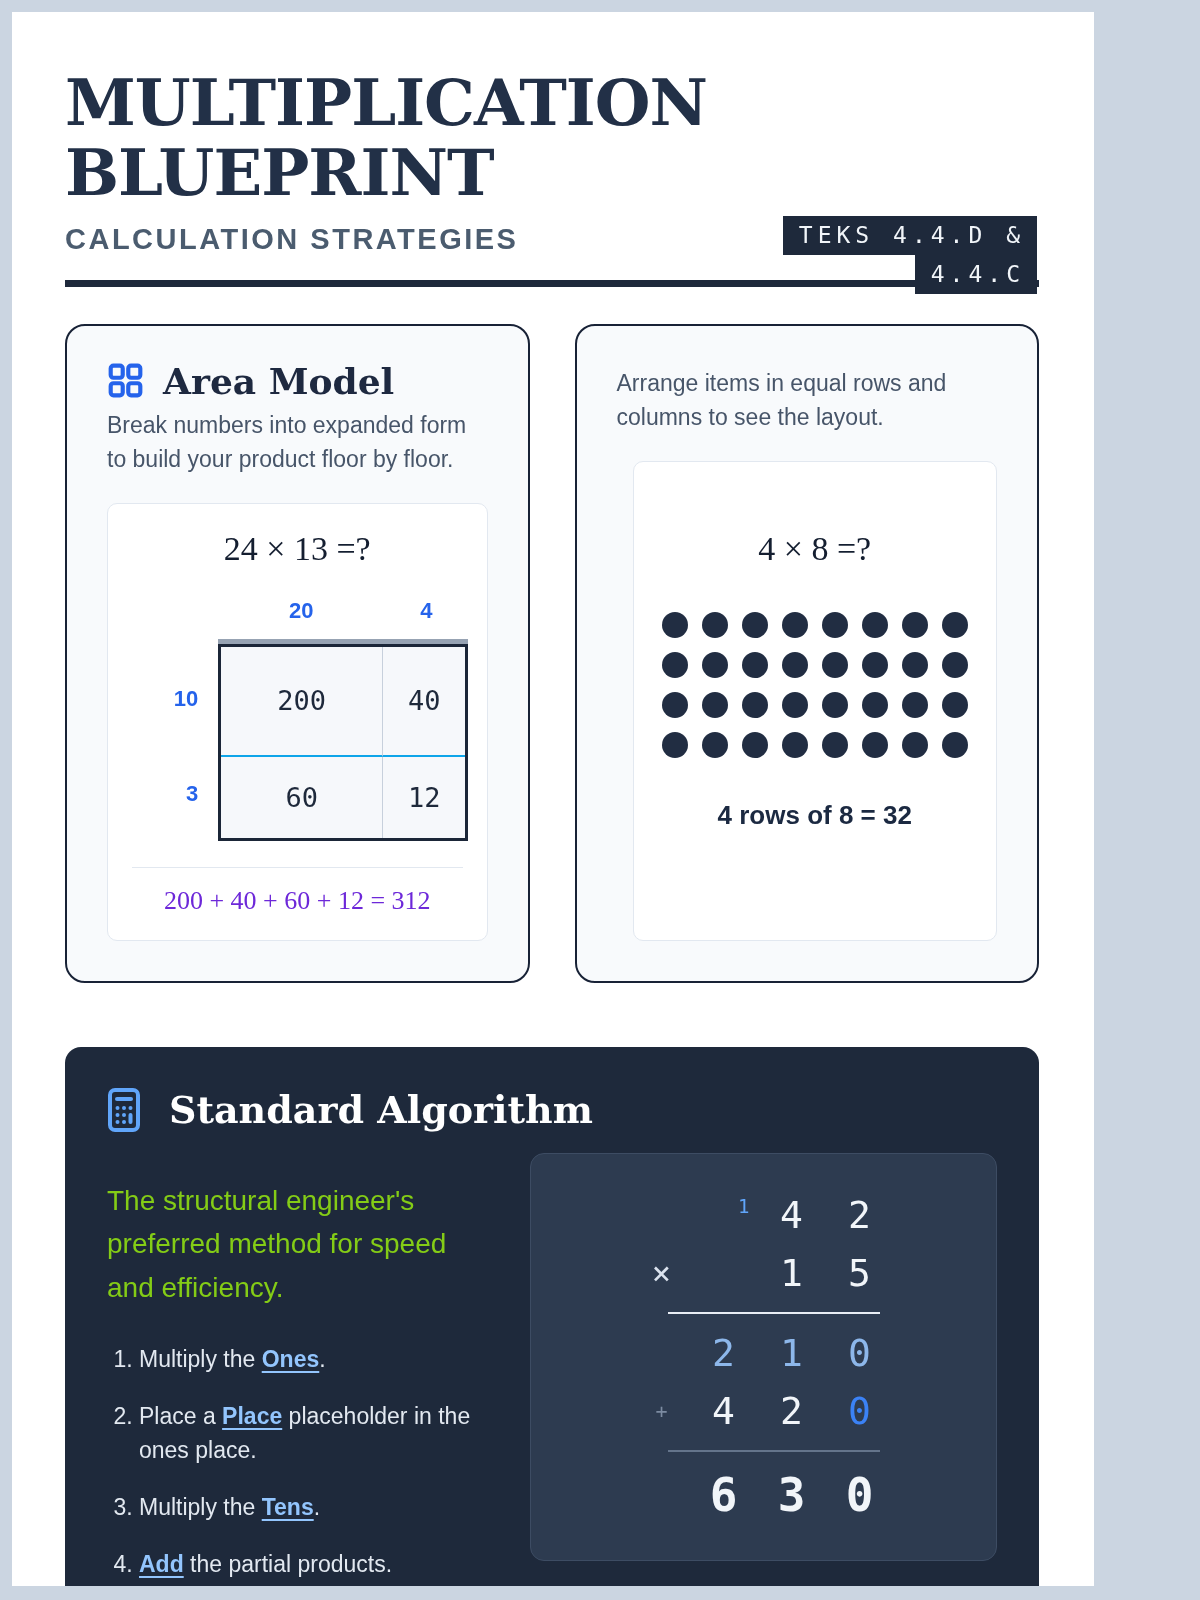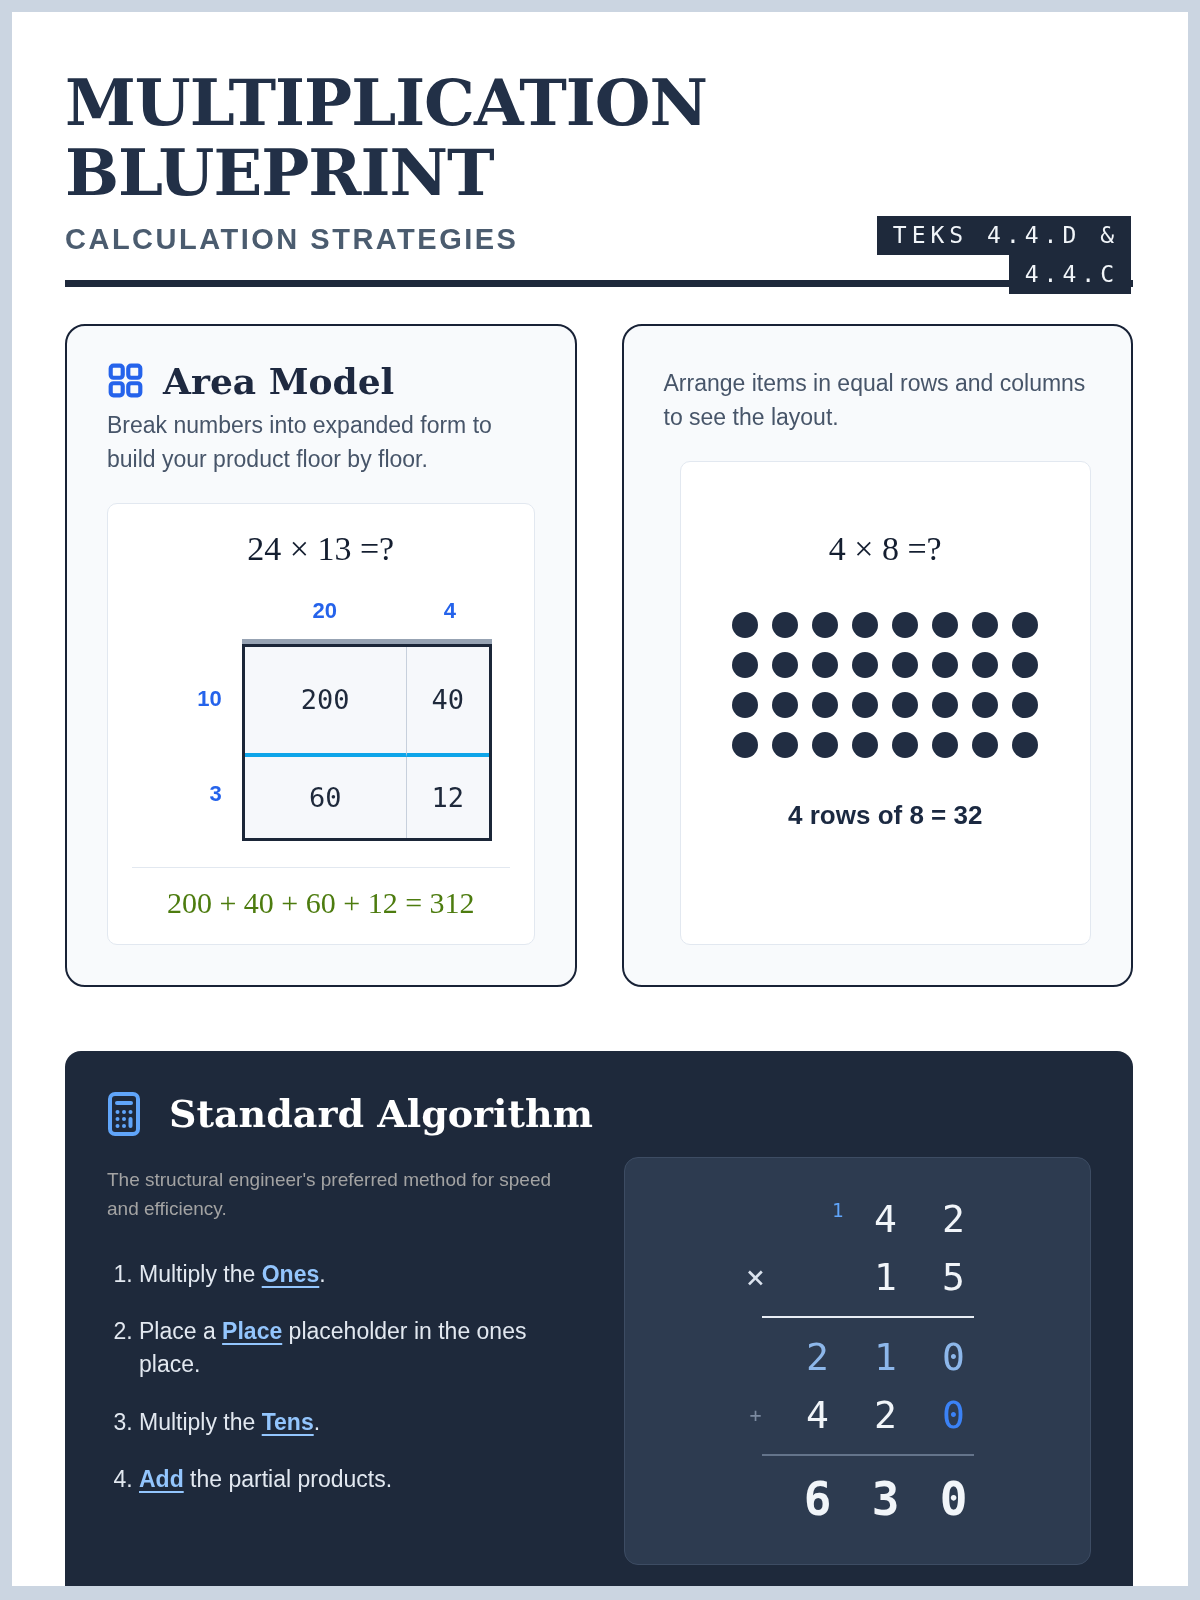--- a/index.html
+++ b/index.html
@@ -1,20 +1,20 @@
 <!DOCTYPE html>
 <html><head>
 <meta charset="utf-8">
 <style>
   * { margin:0; padding:0; box-sizing:border-box; }
   html,body { width:1200px; height:1600px; }
   body { background:#cbd5e1; font-family:"Liberation Sans", sans-serif; position:relative; }
 
   .page {
-    position:absolute; left:12px; top:12px; width:1176px; height:1574px;
+    position:absolute; left:12px; top:12px; width:1082px; height:1574px;
     background:#ffffff; overflow:hidden; padding:56px 55px 16px 53px;
   }
 
   
   header { position:relative; }
   h1.title {
     font-family:"DejaVu Serif", serif; font-weight:bold;
     font-size:64px; line-height:1.1; color:#223047;
     letter-spacing:-1px; max-width:820px;
   }
@@ -65,24 +65,24 @@
   .am-grid {
     border:3px solid #1b2638; box-shadow:0 -5px 0 #97a3b3;
     display:grid; grid-template-columns:162px 1fr; grid-template-rows:110px 81px;
     background:#f6f8fb;
   }
   .am-cell {
     display:flex; align-items:center; justify-content:center;
     font-family:"DejaVu Sans Mono", monospace; font-size:27px; color:#1e293b;
   }
   .am-cell.c1 { border-right:1px solid #c7d0dc; }
-  .am-cell.r1 { border-bottom:4px solid #0ea5e9; }
+  .am-cell.r1 { border-bottom:2px solid #0ea5e9; }
   .sum-divider { border-top:1px solid #e2e8f0; margin:26px 8px 0; }
   .sum {
-    font-family:"Liberation Serif", serif; font-size:30px; color:#4d7c0f;
+    font-family:"Liberation Serif", serif; font-size:26px; color:#6d28d9;
     text-align:center; margin-top:18px;
   }
 
   
   .panel.arrays { display:flex; flex-direction:column; padding-top:62px;margin-left:16px; }
   .dots {
     margin:44px auto 0; display:grid;
     grid-template-columns:repeat(8, 26px); gap:14px;
   }
   .dot { width:26px; height:26px; border-radius:50%; background:#212d42; }
@@ -92,21 +92,21 @@
   .algo {
     margin-top:64px; background:#1e293b; border-radius:16px;
     padding:40px 42px; height:560px;
   }
   .algo-head { display:flex; align-items:center; gap:28px; }
   .algo-head h2 {
     font-family:"DejaVu Serif", serif; font-size:38px; color:#ffffff; font-weight:bold;
   }
   .algo-body { display:flex; gap:40px; margin-top:20px; }
   .algo-left { flex:1; }
-  .algo-left p { margin-top:8px; font-size:19px; line-height:1.55; color:#a3a3a3; }
+  .algo-left p { margin-top:26px; font-size:28px; line-height:1.55; color:#84cc16; }
   .algo-left ol { margin-top:34px; padding-left:32px; font-size:23px; line-height:1.45; color:#e2e8f0; }
   .algo-left li { margin-bottom:24px; }
   .kw {
     color:#93c5fd; font-weight:bold; text-decoration:underline;
     text-underline-offset:4px; text-decoration-thickness:2px;
   }
 
   .work {
     width:467px; background:#2d3b50; border:1px solid #3d4c63; border-radius:14px;
     padding:32px 36px; font-family:"DejaVu Sans Mono", monospace; align-self:flex-start;

